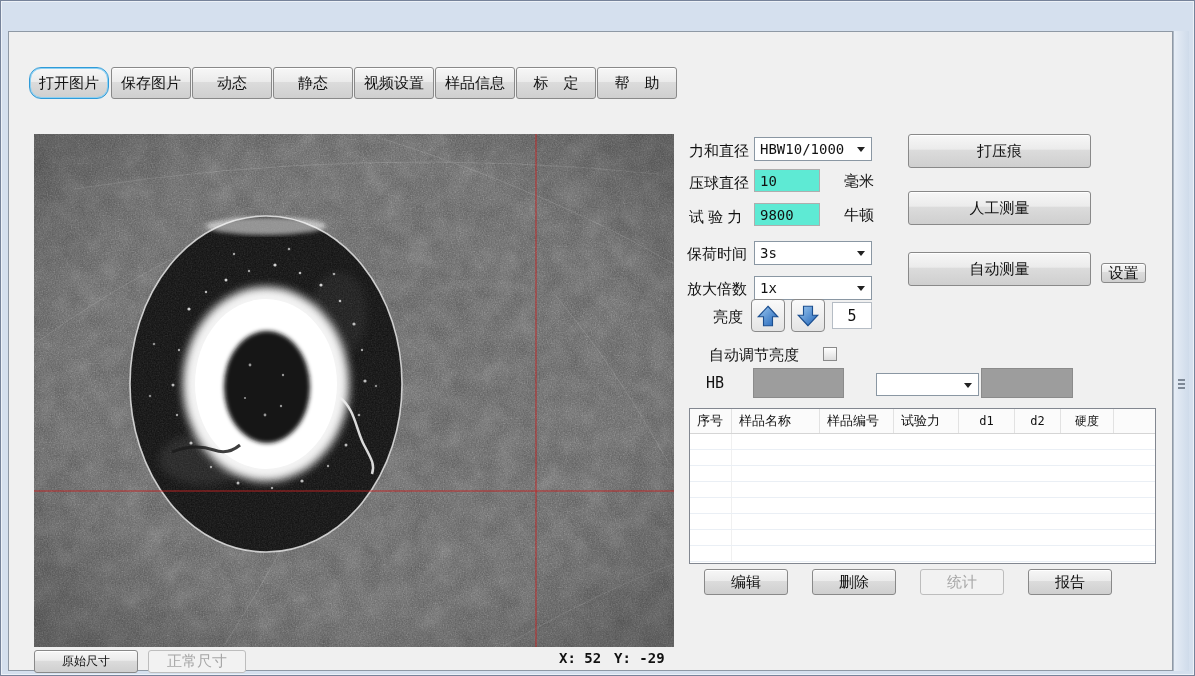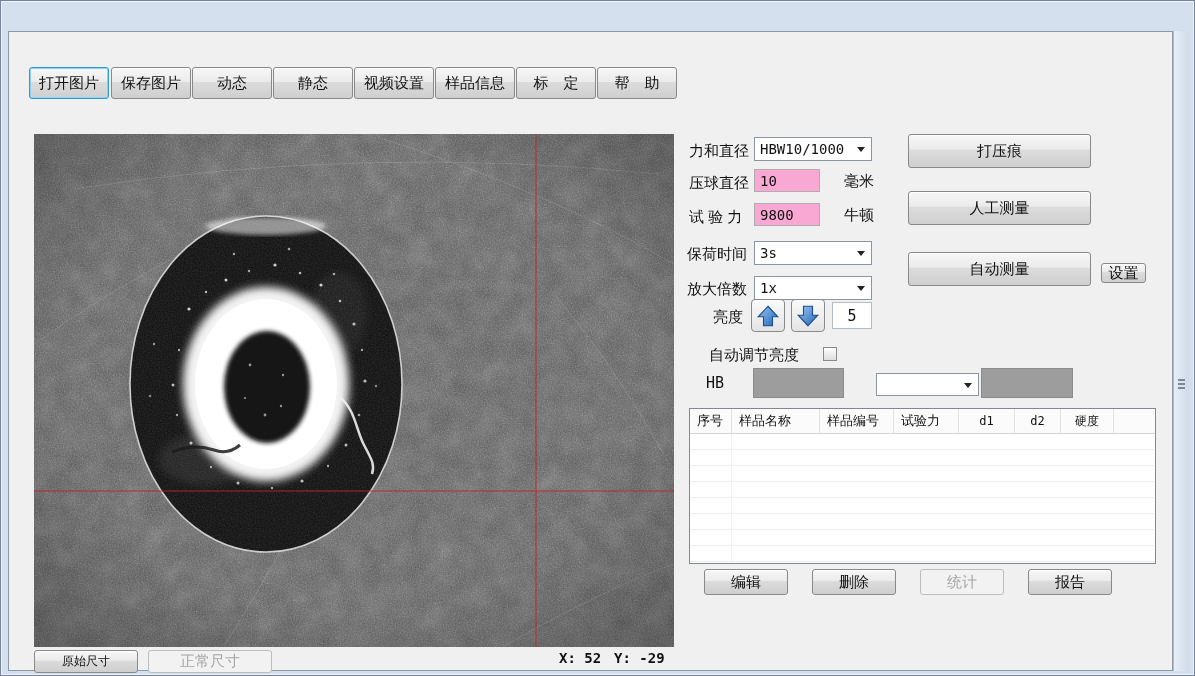--- a/index.html
+++ b/index.html
@@ -27,31 +27,31 @@
     background:#f0f0f0;border:1px solid #8f99a5;}
   .splitter{position:absolute;left:1172px;top:30px;width:16px;height:640px;
     background:linear-gradient(90deg,#e6edf6,#cfdbea);border-left:1px solid #aeb9c6;}
   .splitter .grip{position:absolute;left:4px;top:348px;width:7px;height:2px;background:#7d8896;
     box-shadow:0 4px 0 #7d8896,0 8px 0 #7d8896;}
   
   .btn{position:absolute;display:flex;align-items:center;justify-content:center;
     border:1px solid #898989;border-radius:3px;color:#111;
     background:linear-gradient(#f7f7f7,#ebebeb 45%,#dcdcdc 46%,#cfcfcf);
     box-shadow:inset 0 1px 0 #fff;cursor:default;}
-  .btn.focused{border-color:#2f9bd8;box-shadow:inset 0 0 0 1px #8ed0f2, inset 0 1px 0 #fff;}
+  .btn.focused{border-color:#2f9bd8;box-shadow:inset 0 0 0 1px #8ed0f2, inset 0 1px 0 #fff;border-radius:12px;}
   .btn.disabled{color:#a6a6a6;border-color:#bdbdbd;background:#f2f2f2;box-shadow:none;}
   .tb-btn{top:66px;width:80px;height:32px;font-size:15px;}
   .action-btn{font-size:15px;}
   
   .flabel{position:absolute;font-size:15px;color:#111;white-space:pre;}
   .combo{position:absolute;background:#fff;border:1px solid #8a97a3;display:flex;align-items:center;
     padding-left:5px;font-family:"DejaVu Sans Mono","Liberation Mono",monospace;font-size:14px;color:#111;}
   .combo .arrow{position:absolute;right:6px;top:50%;margin-top:-2px;width:0;height:0;
     border-left:4px solid transparent;border-right:4px solid transparent;border-top:5px solid #222;}
-  .tinput{position:absolute;background:#f9a8d4;border:1px solid #aeaeae;display:flex;align-items:center;
+  .tinput{position:absolute;background:#5eead4;border:1px solid #aeaeae;display:flex;align-items:center;
     padding-left:5px;font-family:"DejaVu Sans Mono","Liberation Mono",monospace;font-size:14px;color:#111;}
   .grayfield{position:absolute;background:#9d9d9d;border:1px solid #8b8b8b;}
   .arrow-btn{position:absolute;width:34px;height:33px;border:1px solid #8a8a8a;border-radius:4px;
     background:linear-gradient(#fafafa,#e4e4e4);display:flex;align-items:center;justify-content:center;}
   .valbox{position:absolute;background:#fff;border:1px solid #b5bcc4;display:flex;align-items:center;
     justify-content:center;font-family:"DejaVu Sans Mono","Liberation Mono",monospace;font-size:15px;color:#111;}
   .checkbox{position:absolute;width:14px;height:14px;background:linear-gradient(#fff,#ddd);
     border:1px solid #8a8a8a;}
   
   .rtable{position:absolute;left:688px;top:407px;width:467px;height:156px;background:#fff;
@@ -296,17 +296,17 @@
         </div>
       </div>
   </div>
 
   <div class="btn" style="left:703px;top:568px;width:84px;height:26px;font-size:15px">编辑</div>
   <div class="btn" style="left:811px;top:568px;width:84px;height:26px;font-size:15px">删除</div>
   <div class="btn disabled" style="left:919px;top:568px;width:84px;height:26px;font-size:15px">统计</div>
   <div class="btn" style="left:1027px;top:568px;width:84px;height:26px;font-size:15px">报告</div>
 
   <div class="btn" style="left:33px;top:649px;width:104px;height:23px;font-size:12px">原始尺寸</div>
-  <div class="btn disabled" style="left:147px;top:649px;width:124px;height:23px;font-size:15px">正常尺寸</div>
+  <div class="btn disabled" style="left:147px;top:649px;width:98px;height:23px;font-size:15px">正常尺寸</div>
   <div class="coords" style="left:558px">X: 52</div>
   <div class="coords" style="left:613px">Y: -29</div>
 
 </div>
 
 </body></html>

